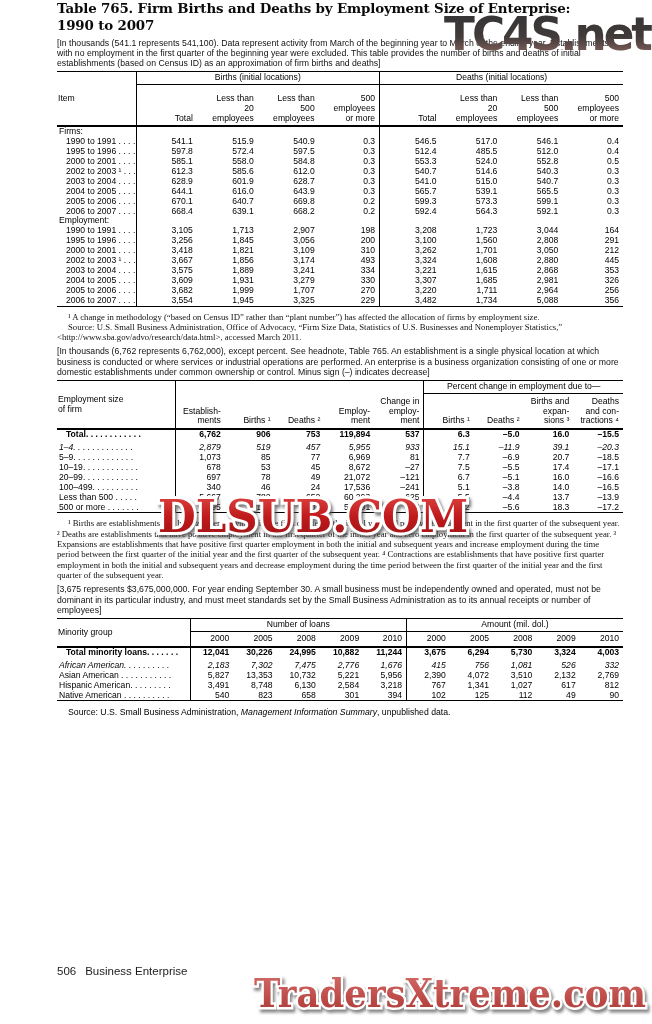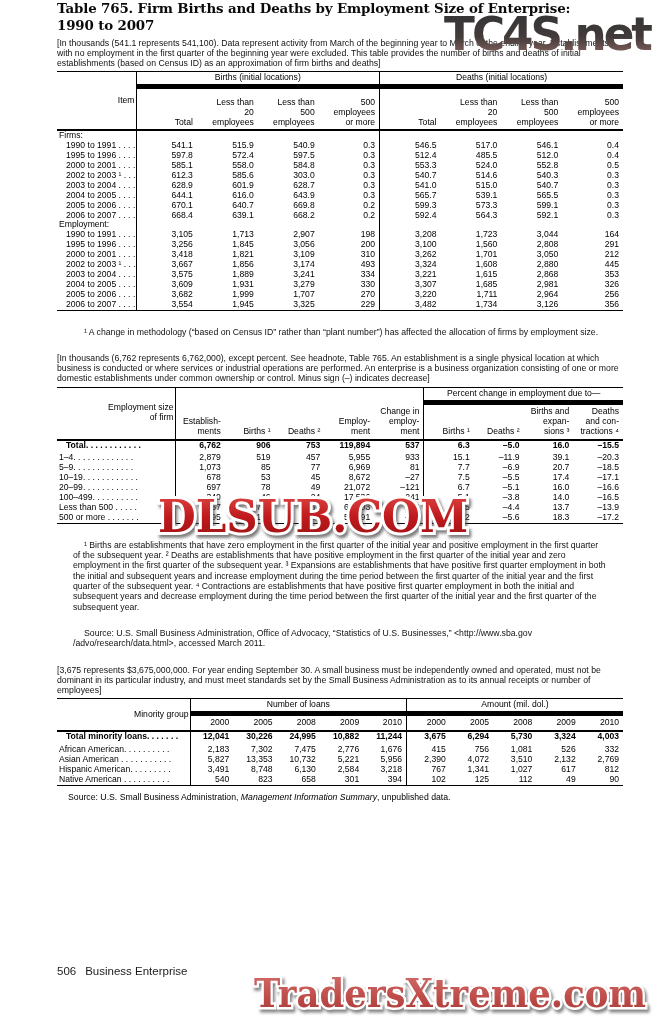--- a/index.html
+++ b/index.html
@@ -4,37 +4,37 @@
 <style>
   html,body{margin:0;padding:0;background:#888;}
   .page{position:relative;width:652px;height:1024px;background:#ffffff;overflow:hidden;
         font-family:"Liberation Sans",sans-serif;color:#000;}
   .content{position:absolute;left:57px;top:0;width:566px;}
 
   h2.tbl-title{font-family:"DejaVu Serif",serif;font-size:13.4px;line-height:16.8px;
     font-weight:bold;margin:0;white-space:pre-line;letter-spacing:-0.15px;color:#0a0a0a;}
   .headnote{font-size:8.7px;line-height:10.3px;margin:0;color:#111;text-align:left;}
   .fnblock{font-size:8.7px;line-height:10.3px;color:#111;}
-  .fnblock p{margin:16px;text-indent:11px;}
+  .fnblock p{margin:0;text-indent:11px;font-family:Liberation Serif, serif;}
 
   table{width:100%;border-collapse:collapse;table-layout:fixed;font-size:8.6px;
         border-top:1px solid #000;border-bottom:1px solid #000;margin:0;}
   th{font-weight:normal;}
-  .grouph{text-align:center;border-bottom:5px solid #000000;padding:1px 0;line-height:9.8px;}
+  .grouph{text-align:center;border-bottom:1px solid #000000;padding:1px 0;line-height:9.8px;}
   .colh{text-align:right;vertical-align:bottom;white-space:pre-line;
         padding:1px 4px 2px 0;border-bottom:2px solid #000;line-height:9.7px;}
-  .stubh{text-align:right;vertical-align:middle;border-bottom:2px solid #000;
+  .stubh{text-align:left;vertical-align:middle;border-bottom:2px solid #000;
          white-space:pre-line;line-height:9.8px;}
   .divR{border-right:1px solid #000;}
   tbody td{line-height:9.9px;padding:0;}
   td.num{text-align:right;padding-right:4px;}
   td.stub{padding-left:2px;white-space:nowrap;overflow:hidden;}
   td.stub.ind{padding-left:9px;}
   tr.bold td{font-weight:bold;}
-  tr.gap td{padding-top:3px;}
+  tr.gap td{padding-top:3px;font-style:italic;}
   #t765 .colh{height:37px;}
   #t766 .colh{height:31px;}
   #t767 .colh{height:11px;}
 
   .mt-title1{margin-top:40px;}
   .mt-hn{margin-top:4px;}
   .mt-tbl{margin-top:3px;}
   .mt-fn{margin-top:5px;}
   .mt-title2{margin-top:18px;}
   .mt-title3{margin-top:24px;}
@@ -144,21 +144,21 @@
             <td class="num divR">0.3</td>
             <td class="num">553.3</td>
             <td class="num">524.0</td>
             <td class="num">552.8</td>
             <td class="num">0.5</td>
           </tr>
           <tr>
             <td class="stub divR ind">2002 to 2003 ¹ . . . . . .</td>
             <td class="num">612.3</td>
             <td class="num">585.6</td>
-            <td class="num">303.0</td>
+            <td class="num">612.0</td>
             <td class="num divR">0.3</td>
             <td class="num">540.7</td>
             <td class="num">514.6</td>
             <td class="num">540.3</td>
             <td class="num">0.3</td>
           </tr>
           <tr>
             <td class="stub divR ind">2003 to 2004 . . . . . . .</td>
             <td class="num">628.9</td>
             <td class="num">601.9</td>
@@ -291,28 +291,29 @@
             <td class="num">256</td>
           </tr>
           <tr>
             <td class="stub divR ind">2006 to 2007 . . . . . . .</td>
             <td class="num">3,554</td>
             <td class="num">1,945</td>
             <td class="num">3,325</td>
             <td class="num divR">229</td>
             <td class="num">3,482</td>
             <td class="num">1,734</td>
-            <td class="num">3,126</td>
+            <td class="num">5,088</td>
             <td class="num">356</td>
           </tr>
         </tbody>
     </table>
 
     <div class="fnblock mt-fn">
       <p>¹ A change in methodology (“based on Census ID” rather than “plant number”) has affected the allocation of firms by employment size.</p>
+      <p>Source: U.S. Small Business Administration, Office of Advocacy, “Firm Size Data, Statistics of U.S. Businesses and Nonemployer Statistics,” &lt;http://www.sba.gov/advo/research/data.html&gt;, accessed March 2011.</p>
     </div>
 
     <p class="headnote mt-hn">[In thousands (6,762 represents 6,762,000), except percent. See headnote, Table 765. An establishment is a single physical location at which business is conducted or where services or industrial operations are performed. An enterprise is a business organization consisting of one or more domestic establishments under common ownership or control. Minus sign (–) indicates decrease]</p>
 
     <table id="t766" class="mt-tbl">
       <colgroup>
         <col style="width:118px">
         <col style="width:49.8px">
           <col style="width:49.8px">
           <col style="width:49.8px">
@@ -444,21 +445,20 @@
             <td class="num">7.2</td>
             <td class="num">–5.6</td>
             <td class="num">18.3</td>
             <td class="num">–17.2</td>
           </tr>
         </tbody>
     </table>
 
     <div class="fnblock mt-fn">
       <p>¹ Births are establishments that have zero employment in the first quarter of the initial year and positive employment in the first quarter of the subsequent year. ² Deaths are establishments that have positive employment in the first quarter of the initial year and zero employment in the first quarter of the subsequent year. ³ Expansions are establishments that have positive first quarter employment in both the initial and subsequent years and increase employment during the time period between the first quarter of the initial year and the first quarter of the subsequent year. ⁴ Contractions are establishments that have positive first quarter employment in both the initial and subsequent years and decrease employment during the time period between the first quarter of the initial year and the first quarter of the subsequent year.</p>
-      <p>Source: U.S. Small Business Administration, Office of Advocacy, “Statistics of U.S. Businesses,” &lt;http://www.sba.gov /advo/research/data.html&gt;, accessed March 2011.</p>
     </div>
 
     <p class="headnote mt-hn">[3,675 represents $3,675,000,000. For year ending September 30. A small business must be independently owned and operated, must not be dominant in its particular industry, and must meet standards set by the Small Business Administration as to its annual receipts or number of employees]</p>
 
     <table id="t767" class="mt-tbl">
       <colgroup>
         <col style="width:133px">
         <col style="width:43.3px">
           <col style="width:43.3px">
           <col style="width:43.3px">

